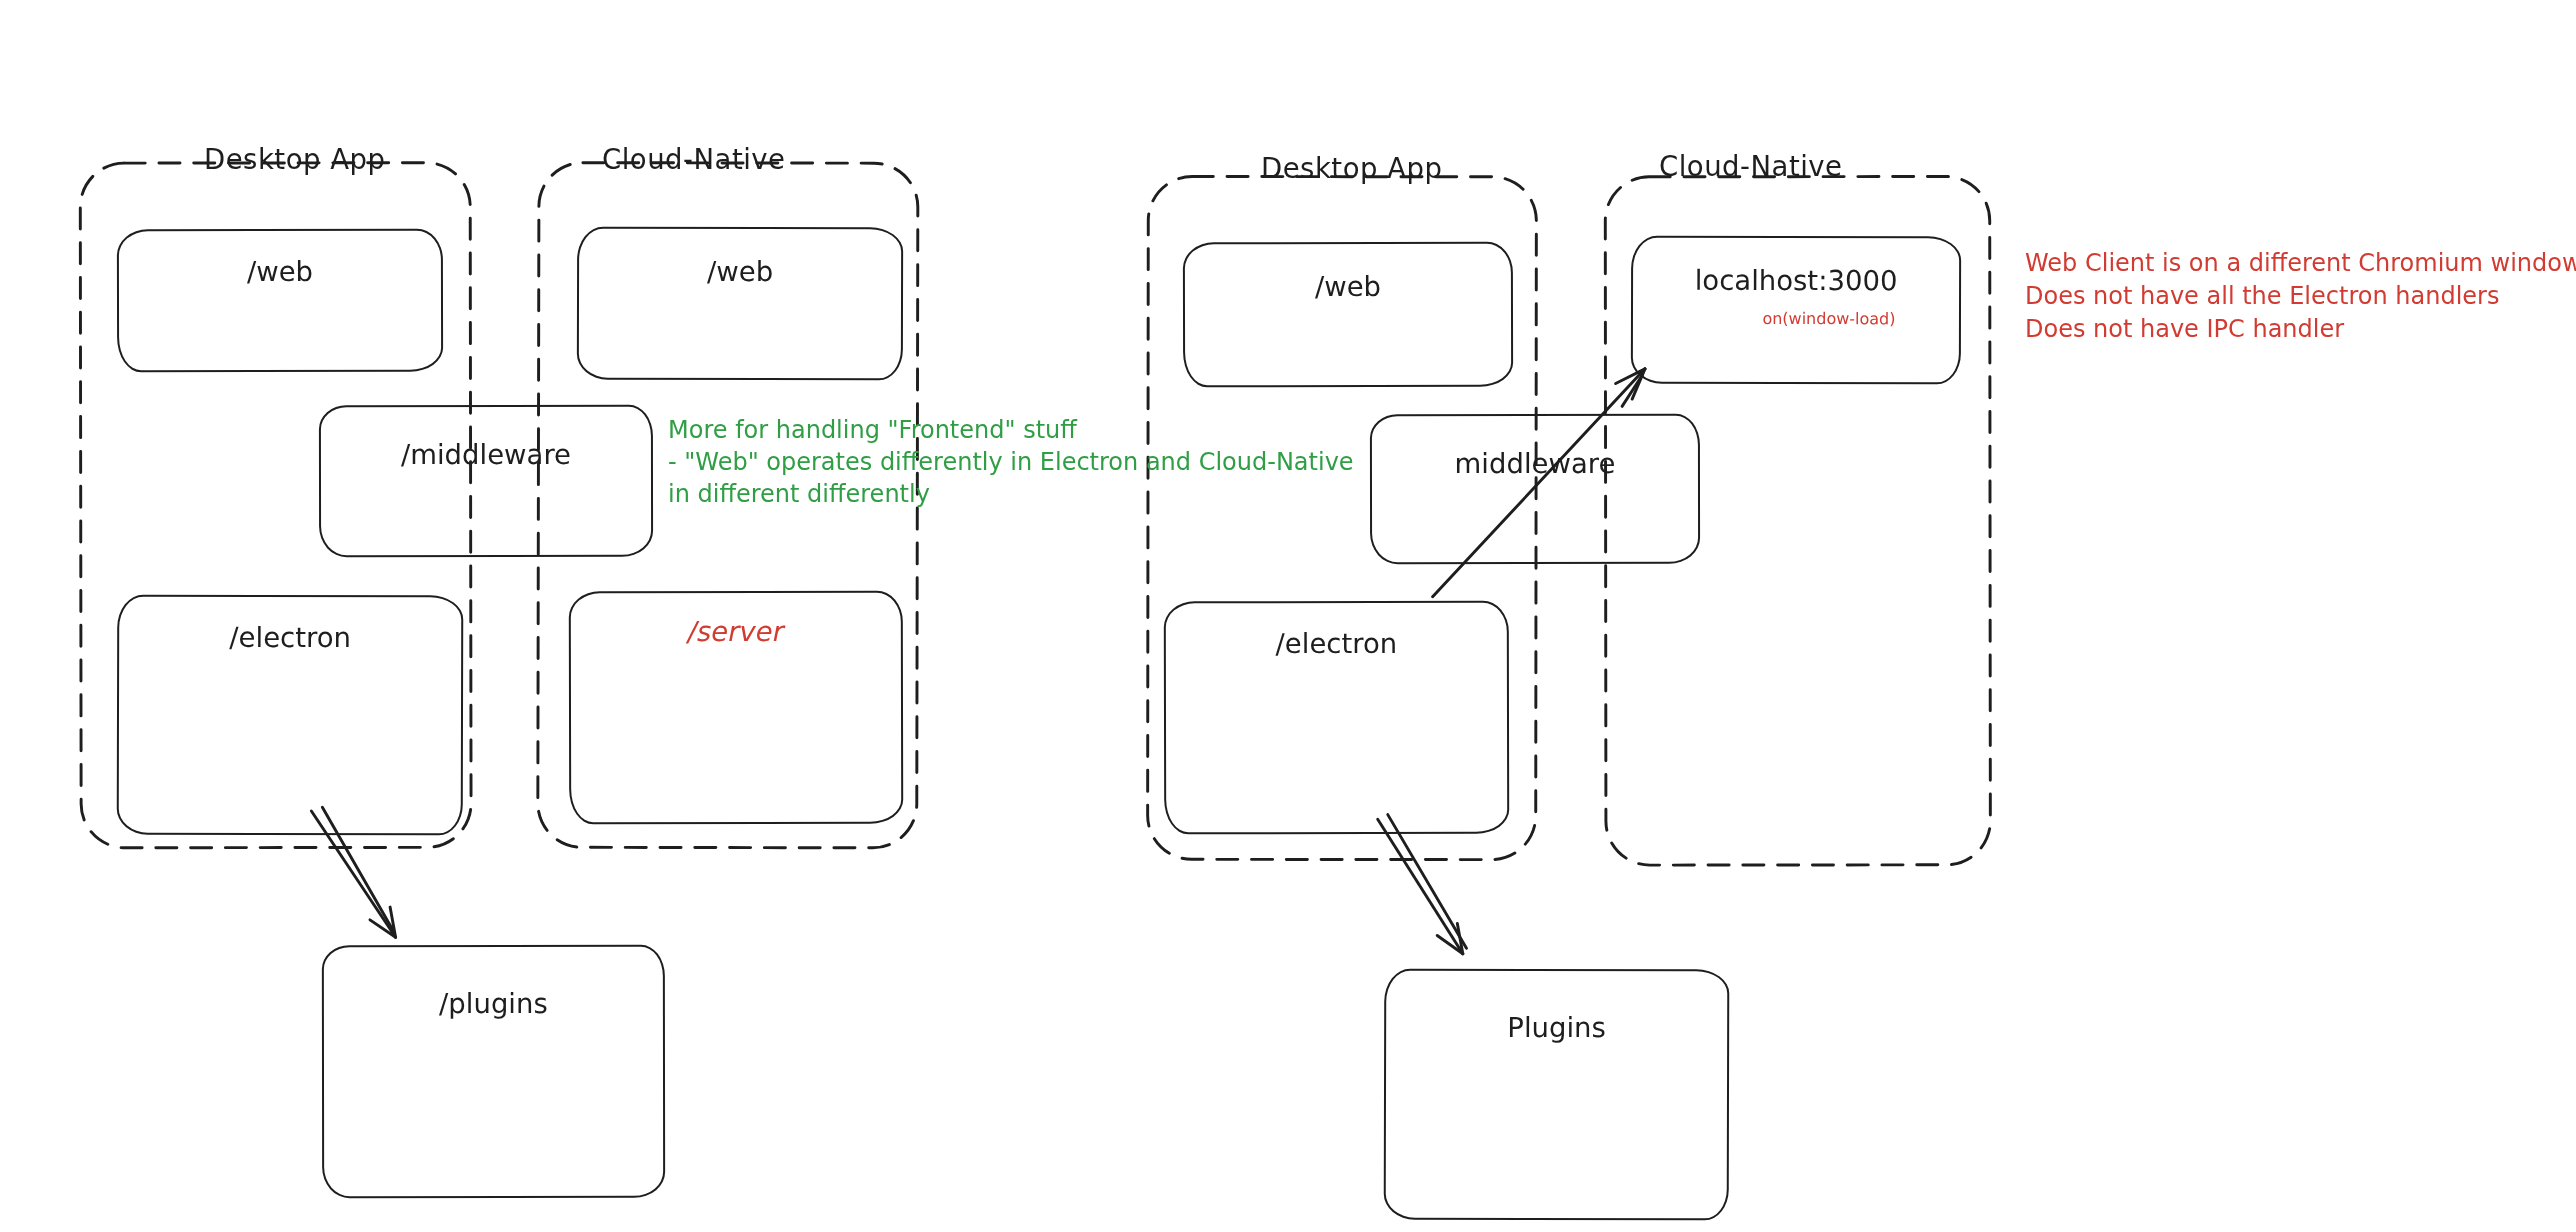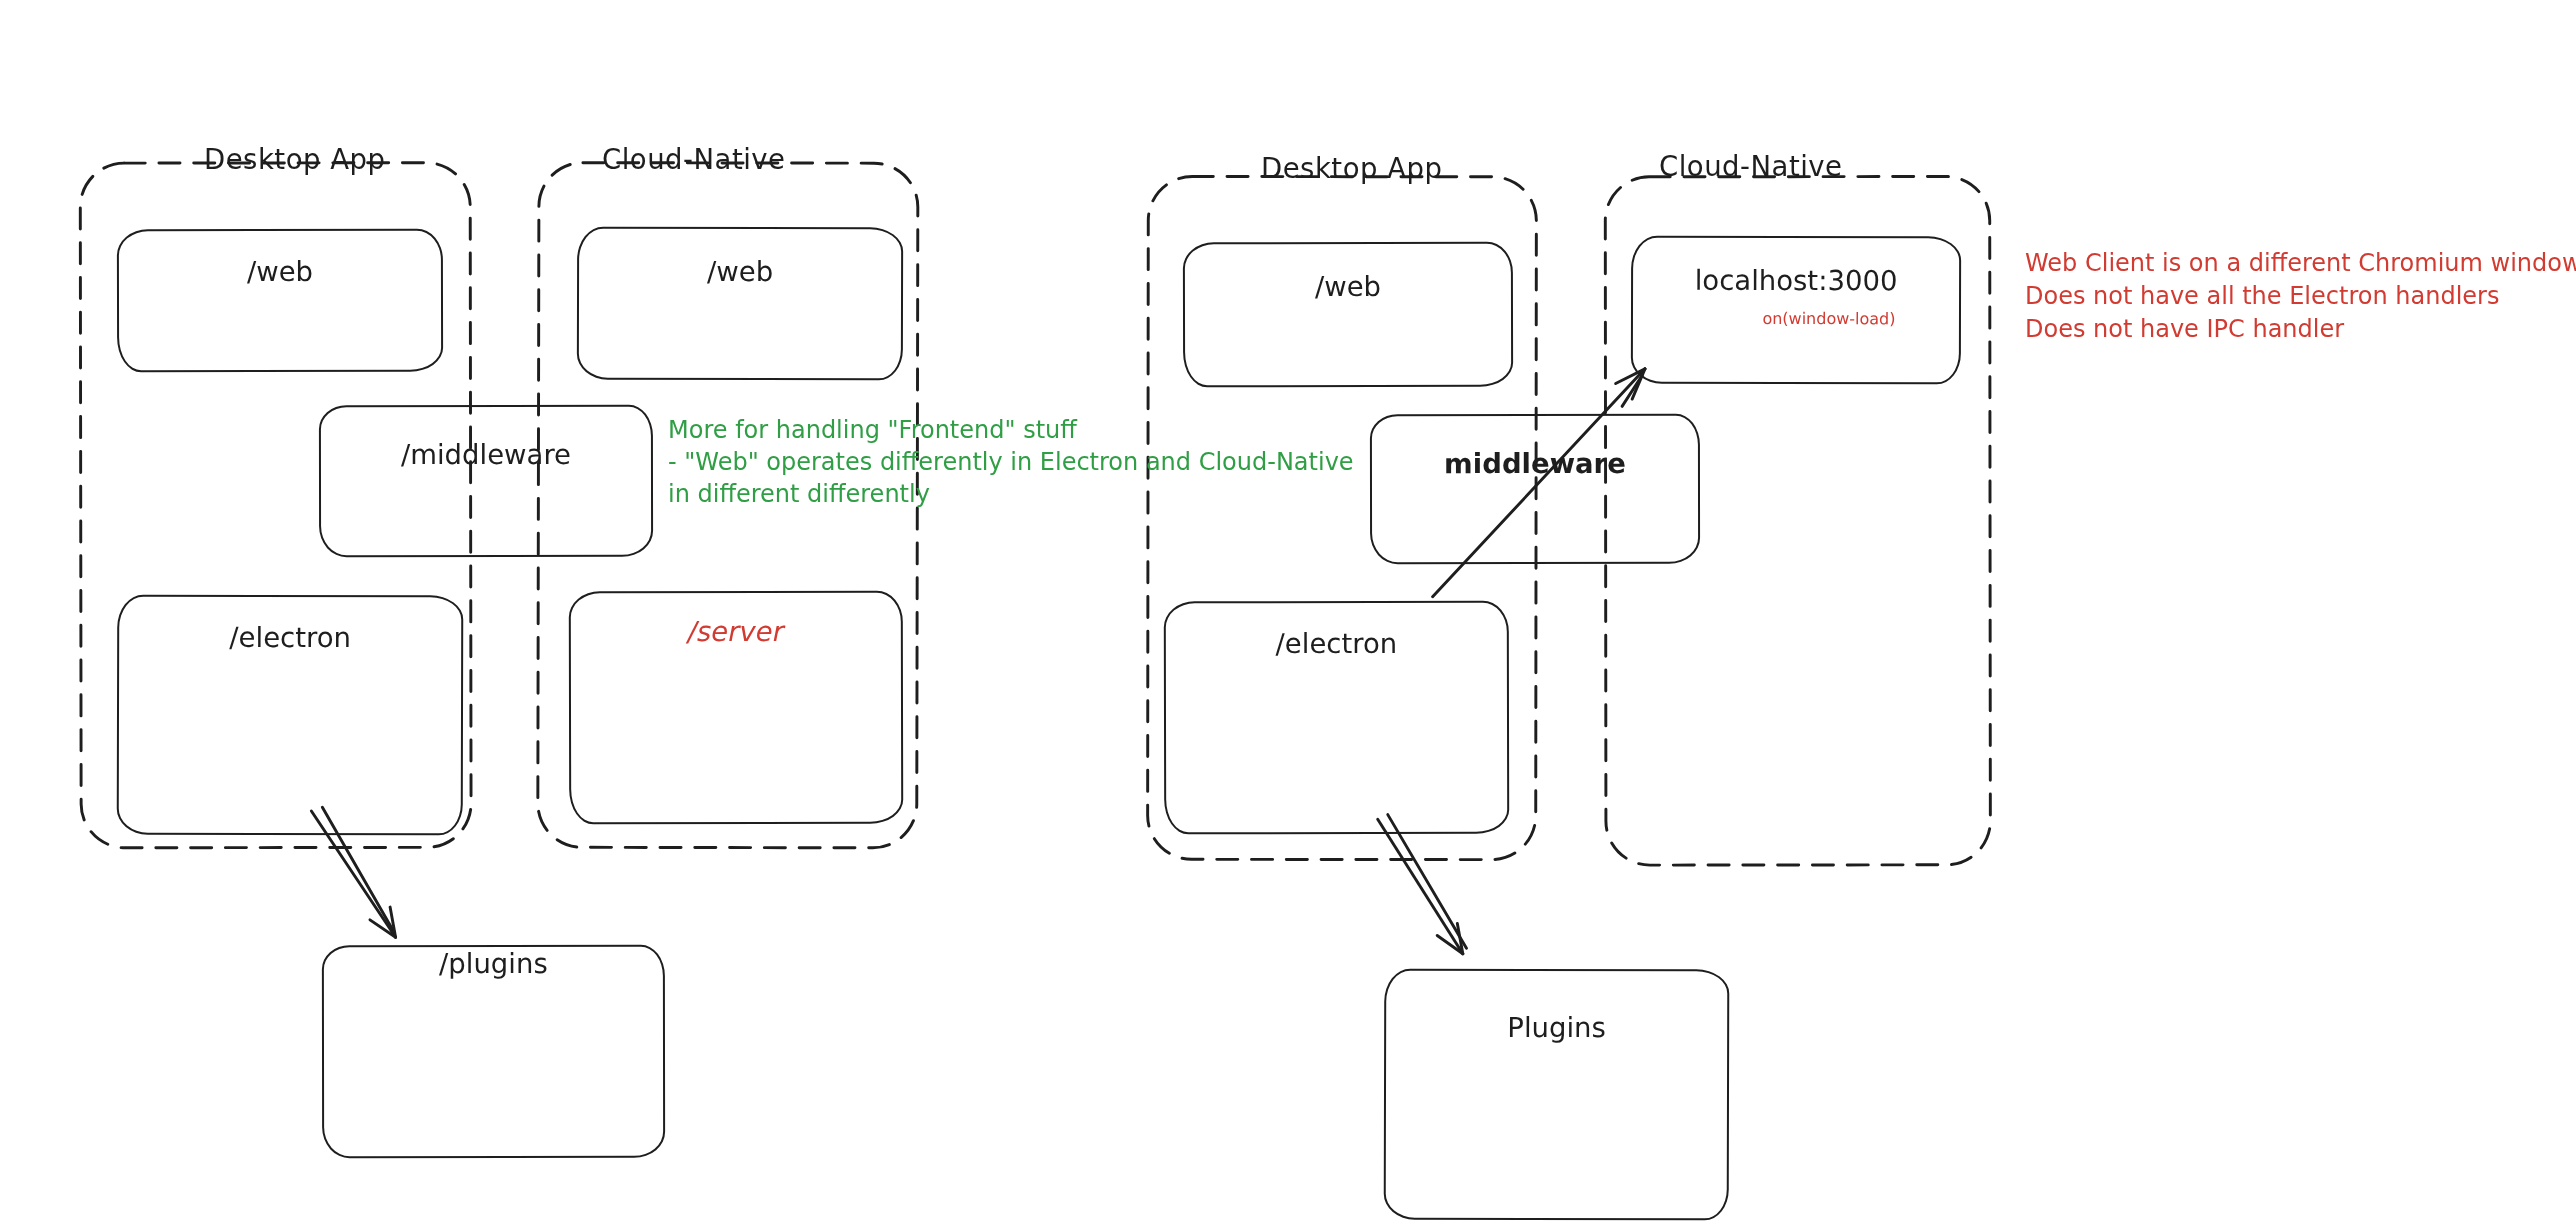--- a/index.html
+++ b/index.html
@@ -102,21 +102,21 @@
 </div>
 
 <div class="box r2" style="left:117px;top:595px;width:342px;height:212px;padding-top:24px;">
   <span>/electron</span>
 </div>
 
 <div class="box r1" style="left:569px;top:591px;width:330px;height:207px;padding-top:22px;font-style:italic;">
   <span class="red-inline">/server</span>
 </div>
 
-<div class="box r3" style="left:322px;top:945px;width:339px;height:209px;">
+<div class="box r3" style="left:322px;top:945px;width:339px;height:209px;padding-top:40px;">
   <span>/plugins</span>
 </div>
 
 <div class="note green" style="left:668px;top:414px;">
   <div>More for handling "Frontend" stuff</div>
   <div>- "Web" operates differently in Electron and Cloud-Native</div>
   <div>in different differently</div>
 </div>
 
 <div class="title" style="left:1261px;top:132px;">Desktop App</div>
@@ -126,21 +126,21 @@
   <span>/web</span>
 </div>
 
 <div class="box r2" style="left:1631px;top:236px;width:326px;height:126px;padding-top:18.3px;">
   <div class="localhost-inner">
     <span>localhost:3000</span>
     <span class="line2 red-inline">on(window-load)</span>
   </div>
 </div>
 
-<div class="box r3" style="left:1370px;top:414px;width:326px;height:115px;padding-top:31px;font-weight:bold;">
+<div class="box r3" style="left:1370px;top:414px;width:326px;height:115px;padding-top:31px;">
   <span>middleware</span>
 </div>
 
 <div class="box r1" style="left:1164px;top:601px;width:341px;height:205px;padding-top:24px;">
   <span>/electron</span>
 </div>
 
 <div class="box r2" style="left:1384px;top:958px;width:341px;height:207px;padding-top:40px;margin-top:11px;">
   <span>Plugins</span>
 </div>

